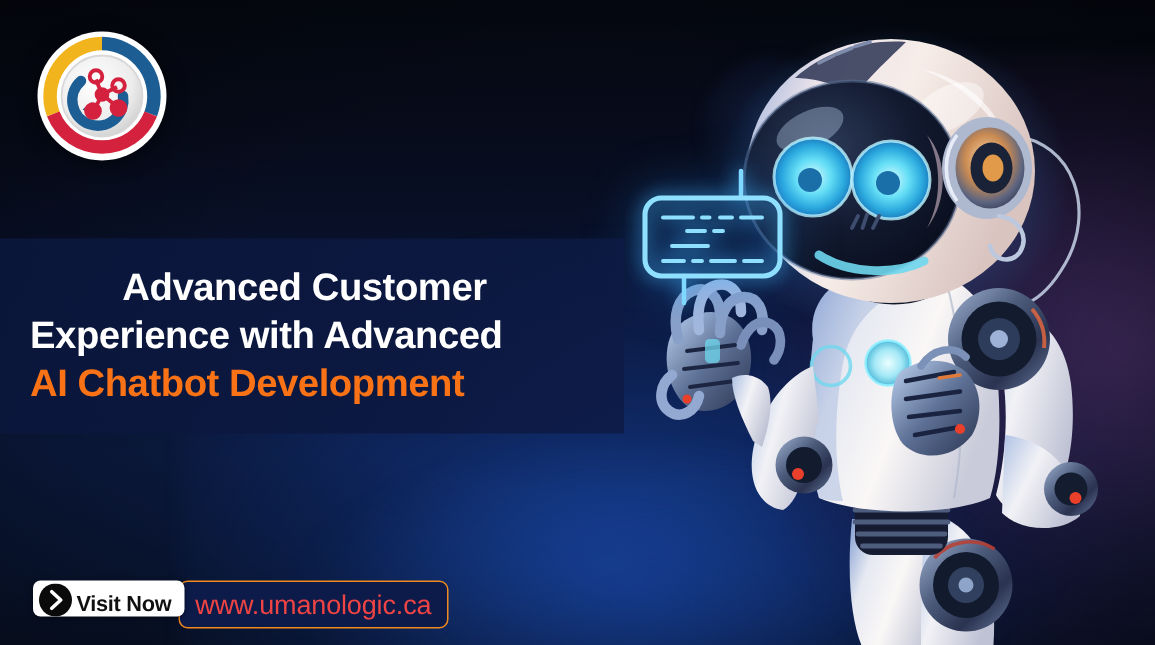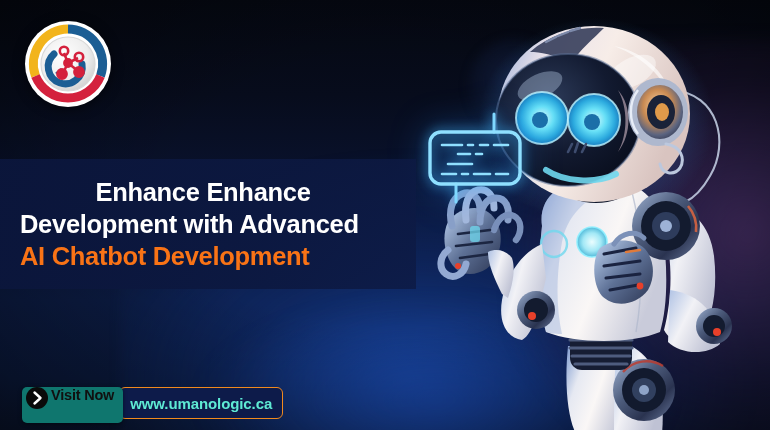--- a/index.html
+++ b/index.html
@@ -60,39 +60,39 @@
   }
   .hl-line.w{color:#ffffff;}
   .hl-line.y{color:#f97316;}
   .hl-line.l1{text-align:center;padding-right:14px;}
   .hl-line.l2{text-align:left;}
   .hl-line.l3{text-align:left;}
 
   
   .cta{position:absolute;left:22px;top:387px;display:flex;align-items:stretch;}
   .visit-btn{
-    display:flex;align-items:flex-start;gap:3px;
-    height:36px;padding:0 9px 0 4px;
-    background:#0f766e;border-radius:5px;
+    display:flex;align-items:flex-end;gap:3px;
+    height:24px;padding:0 9px 0 4px;
+    background:#ffffff;border-radius:5px;
     box-shadow:0 1px 4px rgba(0,0,0,.45);
     position:relative;z-index:2;
   }
   .visit-icon{width:22px;height:22px;flex:0 0 22px;}
   .visit-icon svg{display:block;width:22px;height:22px;}
   .visit-label{
     color:#101010;font-weight:700;font-size:14.5px;letter-spacing:-.2px;white-space:nowrap;
   }
   .url-box{
     display:flex;align-items:center;
     height:32px;padding:0 10px;margin-left:-4px;
     background:#0d1b4a;border:1.6px solid #F08A1E;border-radius:6px;
     position:relative;z-index:1;
   }
   .url-text{
-    color:#5eead4;font-weight:700;font-size:15px;letter-spacing:-.1px;white-space:nowrap;
+    color:#ef4444;font-weight:400;font-size:18px;letter-spacing:-.1px;white-space:nowrap;
   }
 </style>
 </head>
 <body>
 
 <div id="banner">
 
   <div class="bg-base"></div>
   <div class="bg-glow-blue"></div>
   <div class="bg-glow-bottom"></div>
@@ -298,22 +298,22 @@
         <line x1="22" y1="62" x2="36" y2="62"></line>
         <line x1="42" y1="62" x2="48" y2="62"></line>
         <line x1="54" y1="62" x2="70" y2="62"></line>
         <line x1="76" y1="62" x2="88" y2="62"></line>
       </g>
     </svg>
   </div>
 
   <div class="headline-panel"></div>
   <div class="headline">
-    <div class="hl-line w l1">Enhance Enhance</div>
-    <div class="hl-line w l2">Development with Advanced</div>
+    <div class="hl-line w l1">Advanced Customer</div>
+    <div class="hl-line w l2">Experience with Advanced</div>
     <div class="hl-line y l3">AI Chatbot Development</div>
   </div>
 
   <div class="logo">
     <svg viewBox="0 0 92 92" xmlns="http://www.w3.org/2000/svg">
       <defs>
         <radialGradient id="diskG" cx="0.4" cy="0.35" r="0.75">
           <stop offset="0" stop-color="#FFFFFF"></stop>
           <stop offset="0.62" stop-color="#EDEDED"></stop>
           <stop offset="1" stop-color="#C9C9C9"></stop>

